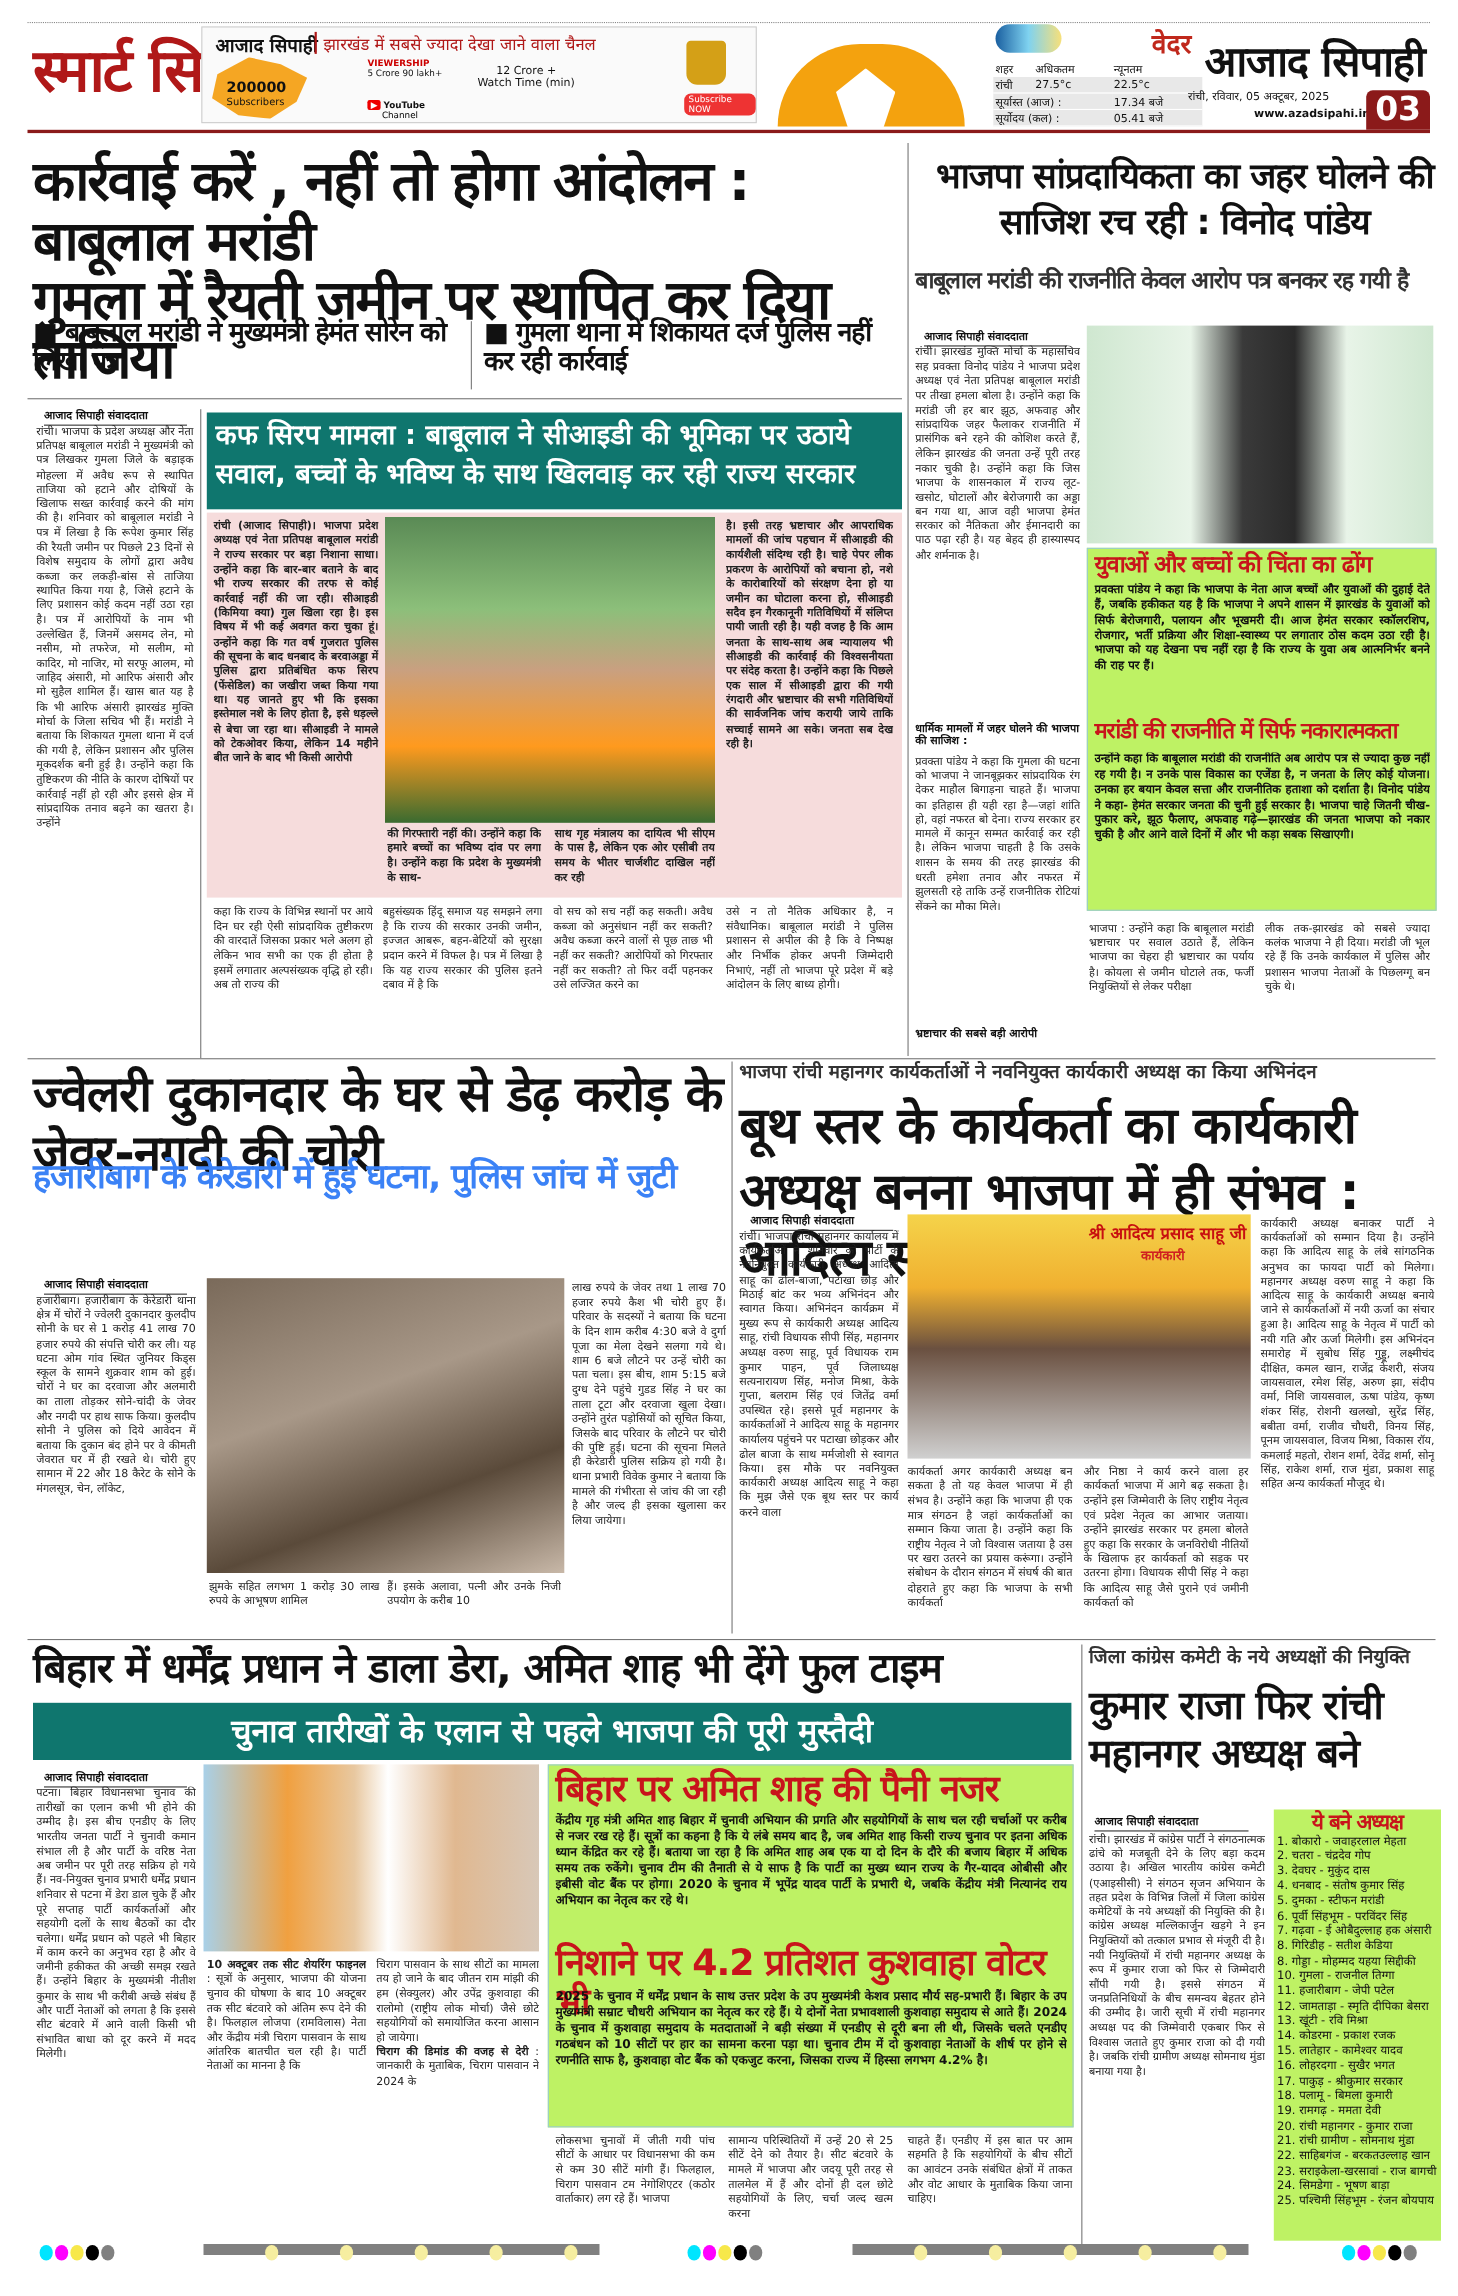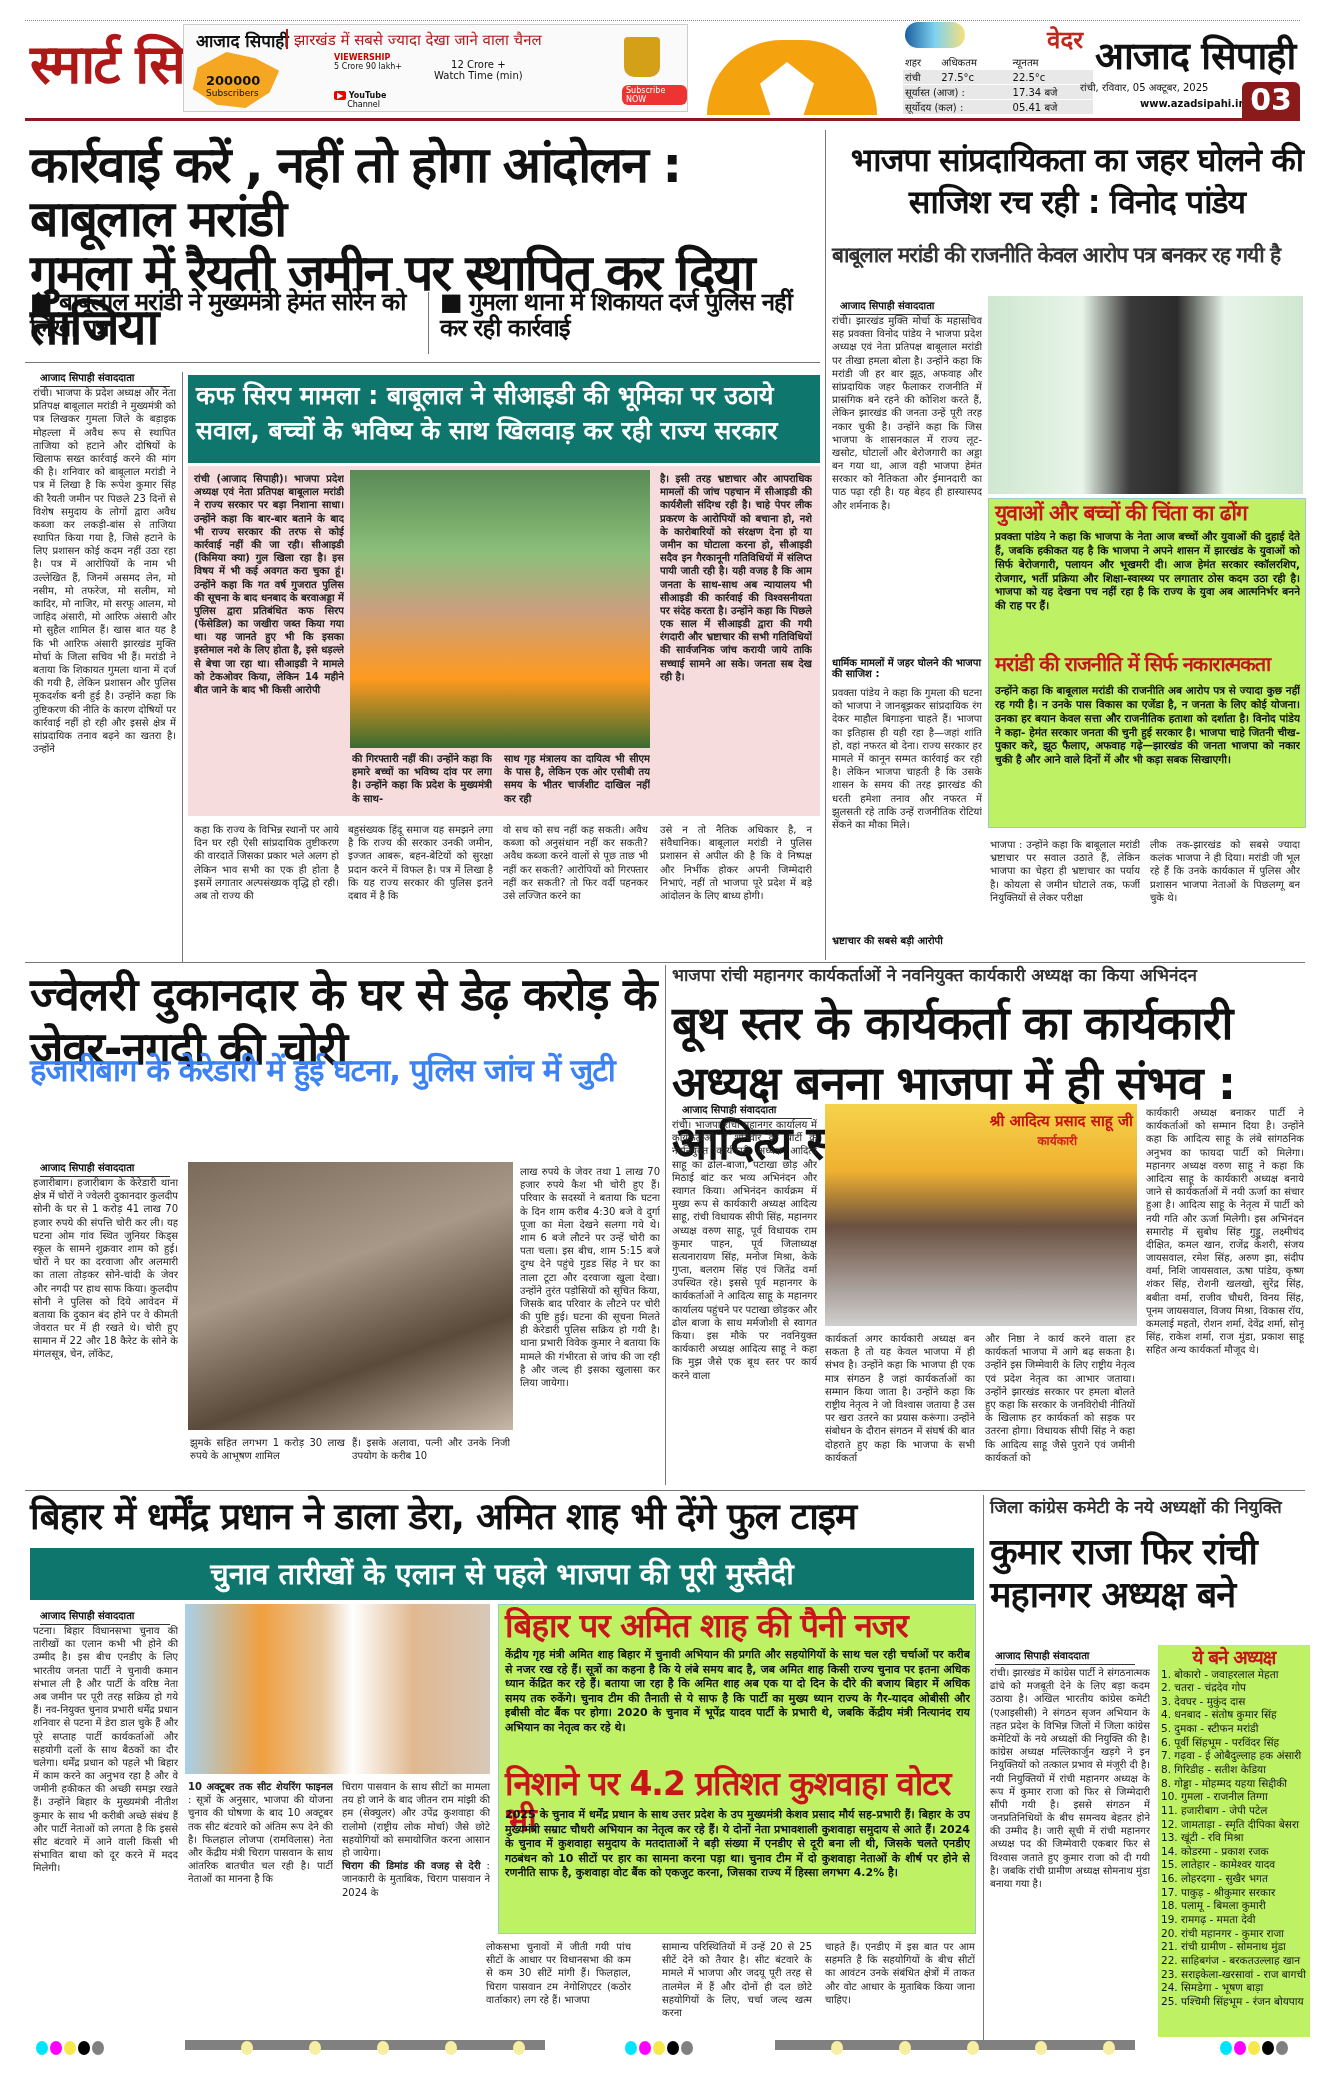--- a/index.html
+++ b/index.html
@@ -169,21 +169,21 @@
 <div class="abs byline" style="left:40px;top:1608px;width:130px">आजाद सिपाही संवाददाता</div>
 <div class="abs body" style="left:33px;top:1624px;width:145px;height:420px">पटना। बिहार विधानसभा चुनाव की तारीखों का एलान कभी भी होने की उम्मीद है। इस बीच एनडीए के लिए भारतीय जनता पार्टी ने चुनावी कमान संभाल ली है और पार्टी के वरिष्ठ नेता अब जमीन पर पूरी तरह सक्रिय हो गये हैं। नव-नियुक्त चुनाव प्रभारी धर्मेंद्र प्रधान शनिवार से पटना में डेरा डाल चुके हैं और पूरे सप्ताह पार्टी कार्यकर्ताओं और सहयोगी दलों के साथ बैठकों का दौर चलेगा। धर्मेंद्र प्रधान को पहले भी बिहार में काम करने का अनुभव रहा है और वे जमीनी हकीकत की अच्छी समझ रखते हैं। उन्होंने बिहार के मुख्यमंत्री नीतीश कुमार के साथ भी करीबी अच्छे संबंध हैं और पार्टी नेताओं को लगता है कि इससे सीट बंटवारे में आने वाली किसी भी संभावित बाधा को दूर करने में मदद मिलेगी।</div>
 <div class="abs photo" style="left:185px;top:1604px;width:305px;height:170px;background:linear-gradient(90deg,#a8d0e8 0,#f0a040 25%,#e8c8a0 45%,#fff 55%,#e0b890 75%,#d8c8b8 100%)"></div>
 <div class="abs body" style="left:188px;top:1780px;width:145px;height:265px"><b>10 अक्टूबर तक सीट शेयरिंग फाइनल</b> <span>: सूत्रों के अनुसार, भाजपा की योजना चुनाव की घोषणा के बाद 10 अक्टूबर तक सीट बंटवारे को अंतिम रूप देने की है। फिलहाल लोजपा (रामविलास) नेता और केंद्रीय मंत्री चिराग पासवान के साथ आंतरिक बातचीत चल रही है। पार्टी नेताओं का मानना है कि</span></div>
 <div class="abs body" style="left:342px;top:1780px;width:148px;height:265px"><span>चिराग पासवान के साथ सीटों का मामला तय हो जाने के बाद जीतन राम मांझी की हम (सेक्युलर) और उपेंद्र कुशवाहा की रालोमो (राष्ट्रीय लोक मोर्चा) जैसे छोटे सहयोगियों को समायोजित करना आसान हो जायेगा।</span><br><b>चिराग की डिमांड की वजह से देरी</b> <span>: जानकारी के मुताबिक, चिराग पासवान ने 2024 के</span></div>
 <div class="abs blue" style="left:498px;top:1604px;width:478px;height:330px;border:1px solid #9cc"></div>
 <div class="abs h1 red" style="left:505px;top:1608px;width:465px;font-size:33px">बिहार पर अमित शाह की पैनी नजर</div>
 <div class="abs body" style="left:505px;top:1648px;width:465px;height:115px;font-size:11px;font-weight:bold;color:#111">केंद्रीय गृह मंत्री अमित शाह बिहार में चुनावी अभियान की प्रगति और सहयोगियों के साथ चल रही चर्चाओं पर करीब से नजर रख रहे हैं। सूत्रों का कहना है कि ये लंबे समय बाद है, जब अमित शाह किसी राज्य चुनाव पर इतना अधिक ध्यान केंद्रित कर रहे हैं। बताया जा रहा है कि अमित शाह अब एक या दो दिन के दौरे की बजाय बिहार में अधिक समय तक रुकेंगे। चुनाव टीम की तैनाती से ये साफ है कि पार्टी का मुख्य ध्यान राज्य के गैर-यादव ओबीसी और इबीसी वोट बैंक पर होगा। 2020 के चुनाव में भूपेंद्र यादव पार्टी के प्रभारी थे, जबकि केंद्रीय मंत्री नित्यानंद राय अभियान का नेतृत्व कर रहे थे।</div>
 <div class="abs h1 red" style="left:505px;top:1766px;width:465px;font-size:33px">निशाने पर 4.2 प्रतिशत कुशवाहा वोटर भी</div>
 <div class="abs body" style="left:505px;top:1808px;width:465px;height:122px;font-size:11px;font-weight:bold;color:#111">2025 के चुनाव में धर्मेंद्र प्रधान के साथ उत्तर प्रदेश के उप मुख्यमंत्री केशव प्रसाद मौर्य सह-प्रभारी हैं। बिहार के उप मुख्यमंत्री सम्राट चौधरी अभियान का नेतृत्व कर रहे हैं। ये दोनों नेता प्रभावशाली कुशवाहा समुदाय से आते हैं। 2024 के चुनाव में कुशवाहा समुदाय के मतदाताओं ने बड़ी संख्या में एनडीए से दूरी बना ली थी, जिसके चलते एनडीए गठबंधन को 10 सीटों पर हार का सामना करना पड़ा था। चुनाव टीम में दो कुशवाहा नेताओं के शीर्ष पर होने से रणनीति साफ है, कुशवाहा वोट बैंक को एकजुट करना, जिसका राज्य में हिस्सा लगभग 4.2% है।</div>
-<div class="abs body" style="left:486px;top:1940px;width:145px;height:105px">लोकसभा चुनावों में जीती गयी पांच सीटों के आधार पर विधानसभा की कम से कम 30 सीटें मांगी हैं। फिलहाल, चिराग पासवान टम नेगोशिएटर (कठोर वार्ताकार) लग रहे हैं। भाजपा</div>
+<div class="abs body" style="left:505px;top:1940px;width:145px;height:105px">लोकसभा चुनावों में जीती गयी पांच सीटों के आधार पर विधानसभा की कम से कम 30 सीटें मांगी हैं। फिलहाल, चिराग पासवान टम नेगोशिएटर (कठोर वार्ताकार) लग रहे हैं। भाजपा</div>
 <div class="abs body" style="left:662px;top:1940px;width:150px;height:105px">सामान्य परिस्थितियों में उन्हें 20 से 25 सीटें देने को तैयार है। सीट बंटवारे के मामले में भाजपा और जदयू पूरी तरह से तालमेल में हैं और दोनों ही दल छोटे सहयोगियों के लिए, चर्चा जल्द खत्म करना</div>
 <div class="abs body" style="left:825px;top:1940px;width:150px;height:105px">चाहते हैं। एनडीए में इस बात पर आम सहमति है कि सहयोगियों के बीच सीटों का आवंटन उनके संबंधित क्षेत्रों में ताकत और वोट आधार के मुताबिक किया जाना चाहिए।</div>
 
 <div class="abs vr" style="left:983px;top:1495px;height:550px"></div>
 <div class="abs h1" style="left:990px;top:1498px;width:330px;font-size:17px;color:#333;letter-spacing:0">जिला कांग्रेस कमेटी के नये अध्यक्षों की नियुक्ति</div>
 <div class="abs h1" style="left:990px;top:1530px;width:330px;font-size:36px;line-height:1.2">कुमार राजा फिर रांची महानगर अध्यक्ष बने</div>
 <div class="abs byline" style="left:995px;top:1648px;width:140px">आजाद सिपाही संवाददाता</div>
 <div class="abs body" style="left:990px;top:1666px;width:160px;height:380px">रांची। झारखंड में कांग्रेस पार्टी ने संगठनात्मक ढांचे को मजबूती देने के लिए बड़ा कदम उठाया है। अखिल भारतीय कांग्रेस कमेटी (एआइसीसी) ने संगठन सृजन अभियान के तहत प्रदेश के विभिन्न जिलों में जिला कांग्रेस कमेटियों के नये अध्यक्षों की नियुक्ति की है। कांग्रेस अध्यक्ष मल्लिकार्जुन खड़गे ने इन नियुक्तियों को तत्काल प्रभाव से मंजूरी दी है। नयी नियुक्तियों में रांची महानगर अध्यक्ष के रूप में कुमार राजा को फिर से जिम्मेदारी सौंपी गयी है। इससे संगठन में जनप्रतिनिधियों के बीच समन्वय बेहतर होने की उम्मीद है। जारी सूची में रांची महानगर अध्यक्ष पद की जिम्मेवारी एकबार फिर से विश्वास जताते हुए कुमार राजा को दी गयी है। जबकि रांची ग्रामीण अध्यक्ष सोमनाथ मुंडा बनाया गया है।</div>
 <div class="abs blue" style="left:1158px;top:1645px;width:152px;height:392px">
   <div class="h1 red" style="font-size:19px;text-align:center;margin-top:2px">ये बने अध्यक्ष</div>

